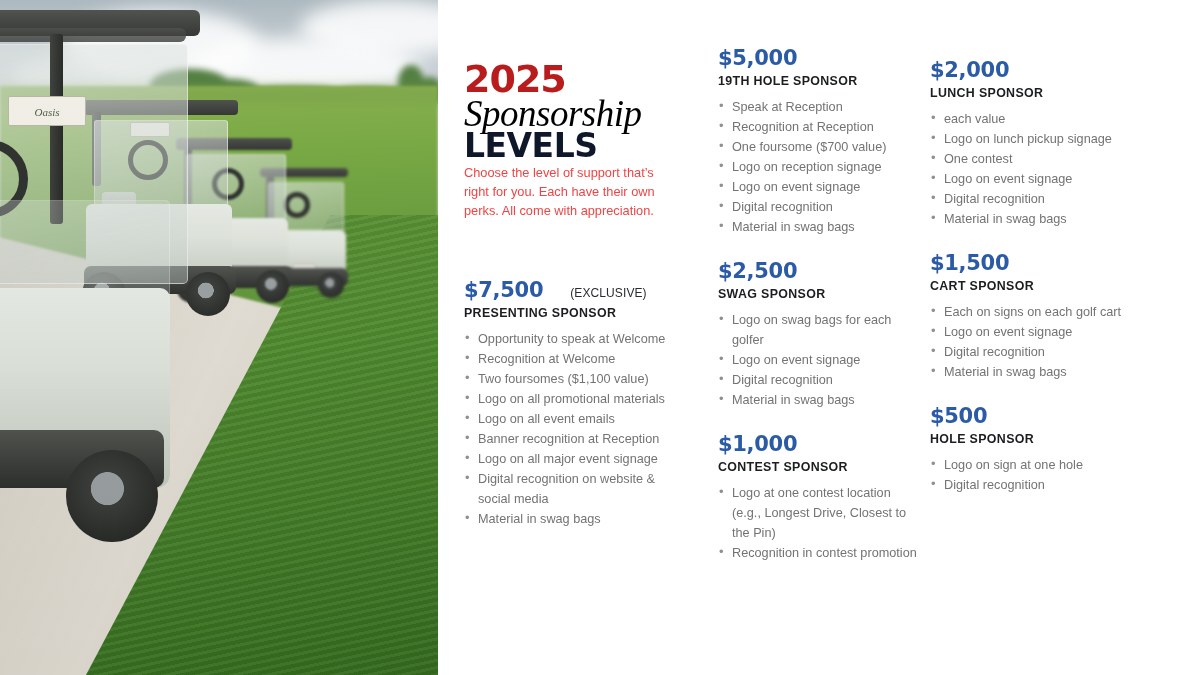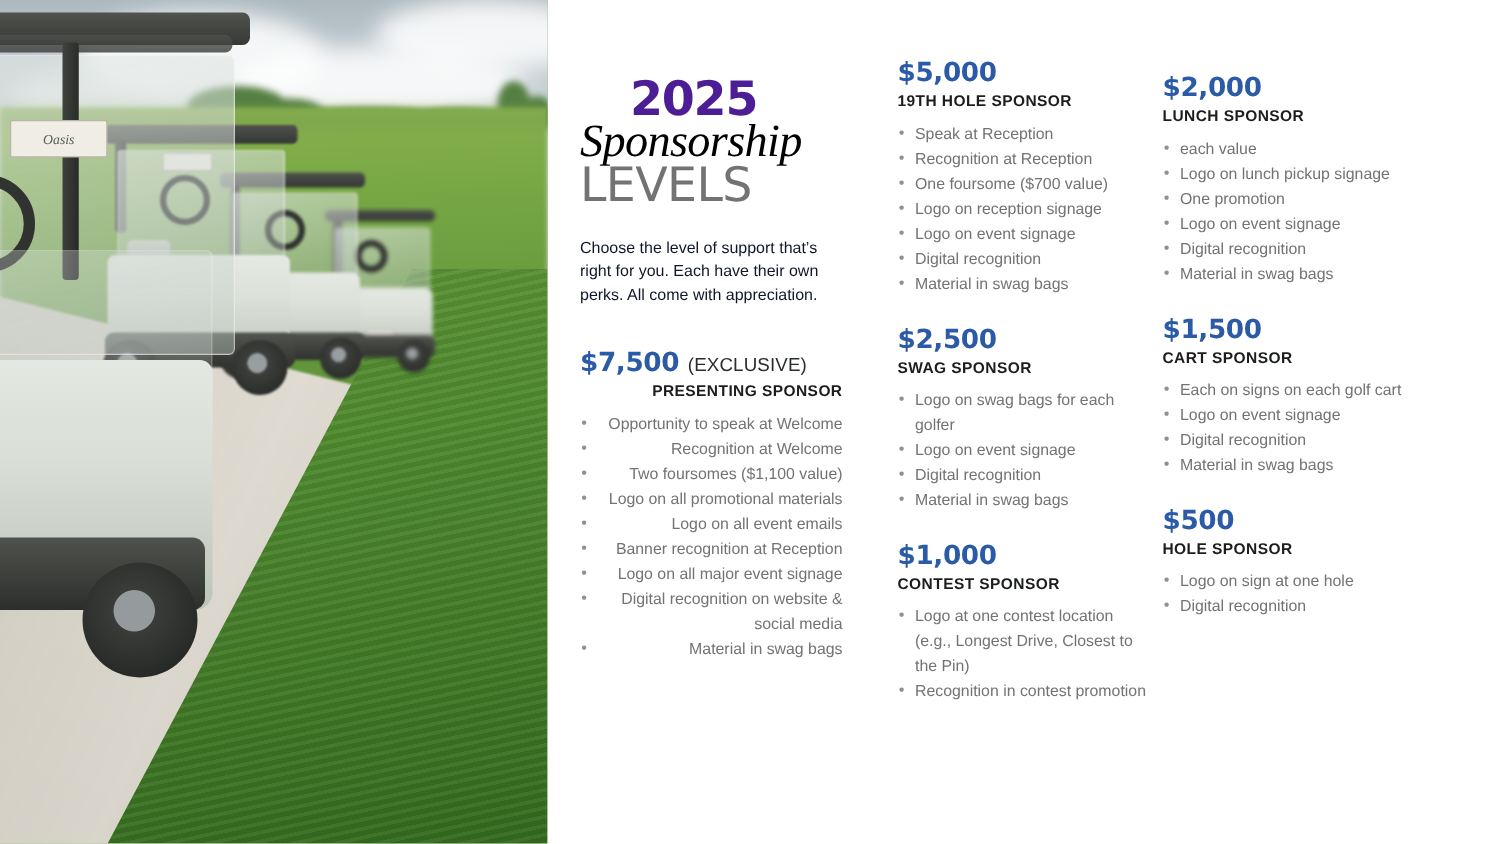--- a/index.html
+++ b/index.html
@@ -194,58 +194,57 @@
   
   .content {
     position:relative;
     flex:1 1 auto;
     padding:0;
   }
 
   
   .titleblock { position:absolute; left:26px; top:62px; width:218px; }
   .t-year {
-    font-size:38px; font-weight:700; color:#4c1d95;
+    font-size:38px; font-weight:700; color:#b91c1c;
     letter-spacing:-1px; line-height:.92;
     font-family:"DejaVu Sans", sans-serif;
-    margin-left:40px;
   }
   .t-script {
     font-size:37px; color:#000000; line-height:.96;
     font-family:"Liberation Serif", serif;
     font-style:italic; font-weight:400;
     letter-spacing:-.5px; margin-top:-1px;
   }
   .t-levels {
-    font-size:38px; font-weight:400; color:#737373;
+    font-size:33px; font-weight:700; color:#0f172a;
     letter-spacing:-.5px; line-height:1.0; margin-top:-2px;
     font-family:"DejaVu Sans", sans-serif;
   }
   .t-desc {
-    margin-top:22px; font-size:12.8px; line-height:1.48;
-    color:#0f172a; width:212px;
+    margin-top:2px; font-size:12.8px; line-height:1.48;
+    color:#ef4444; width:212px;
   }
 
   
   .col { position:absolute; }
-  .col-a { left:26px;  top:278px; width:210px;text-align:right; }
+  .col-a { left:26px;  top:278px; width:210px; }
   .col-b { left:280px; top:46px;  width:200px; }
   .col-c { left:492px; top:58px;  width:210px; }
 
   .tier { margin-bottom:22px; }
   .tier:last-child { margin-bottom:0; }
 
   .tier-price-row { display:flex; align-items:baseline; gap:7px; }
   .tier-price {
     font-size:21px; font-weight:700; color:#2b5aa6;
     letter-spacing:-.3px; line-height:1.18;
     font-family:"DejaVu Sans", sans-serif;
   }
   .tier-note {
-    font-size:15px; color:#2a2d2f; font-weight:400; letter-spacing:.1px;
+    font-size:12px; color:#2a2d2f; font-weight:400; letter-spacing:.1px;margin-left:20px;
   }
   .tier-name {
     font-size:12.4px; font-weight:700; color:#1b1d1f;
     letter-spacing:.35px; margin-top:3px; text-transform:uppercase;
   }
   ul.perks { list-style:none; margin-top:9px; }
   ul.perks li {
     position:relative;
     padding-left:14px;
     font-size:12.7px;
@@ -411,21 +410,21 @@
       </div>
     <div class="col col-c">
         <div class="tier">
           <div class="tier-price-row">
             <div class="tier-price">$2,000</div>
           </div>
           <div class="tier-name">LUNCH SPONSOR</div>
           <ul class="perks">
             <li>each value</li>
             <li>Logo on lunch pickup signage</li>
-            <li>One promotion</li>
+            <li>One contest</li>
             <li>Logo on event signage</li>
             <li>Digital recognition</li>
             <li>Material in swag bags</li>
           </ul>
         </div>
         <div class="tier">
           <div class="tier-price-row">
             <div class="tier-price">$1,500</div>
           </div>
           <div class="tier-name">CART SPONSOR</div>

